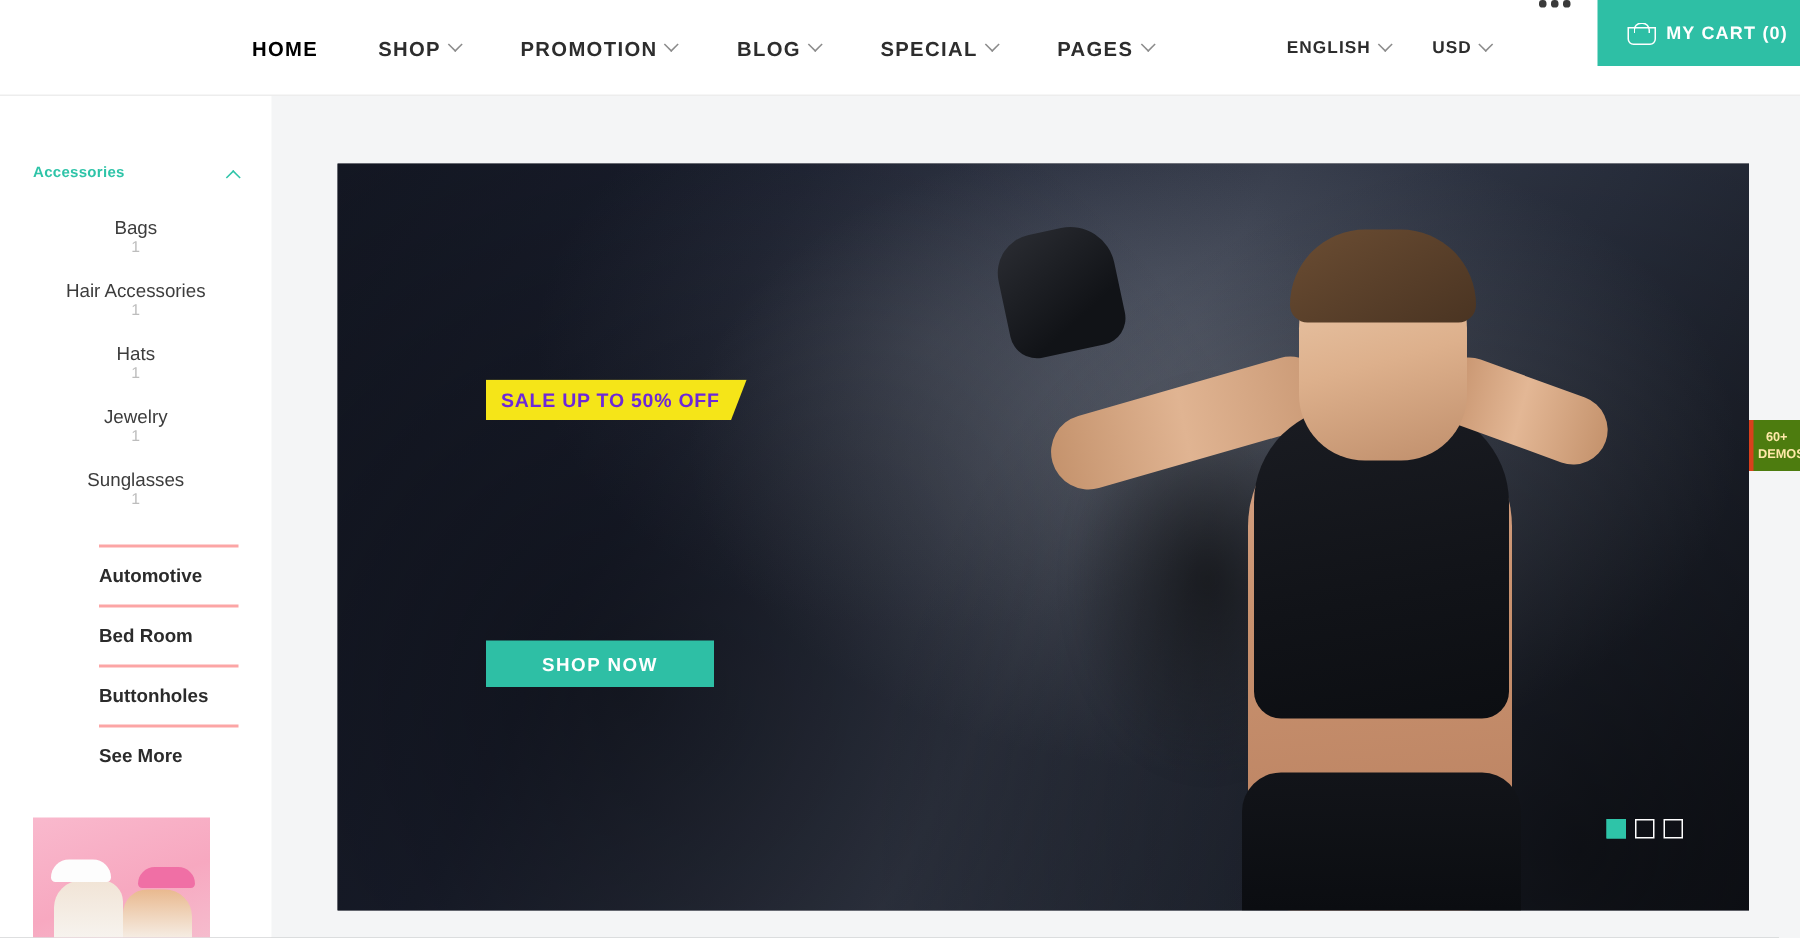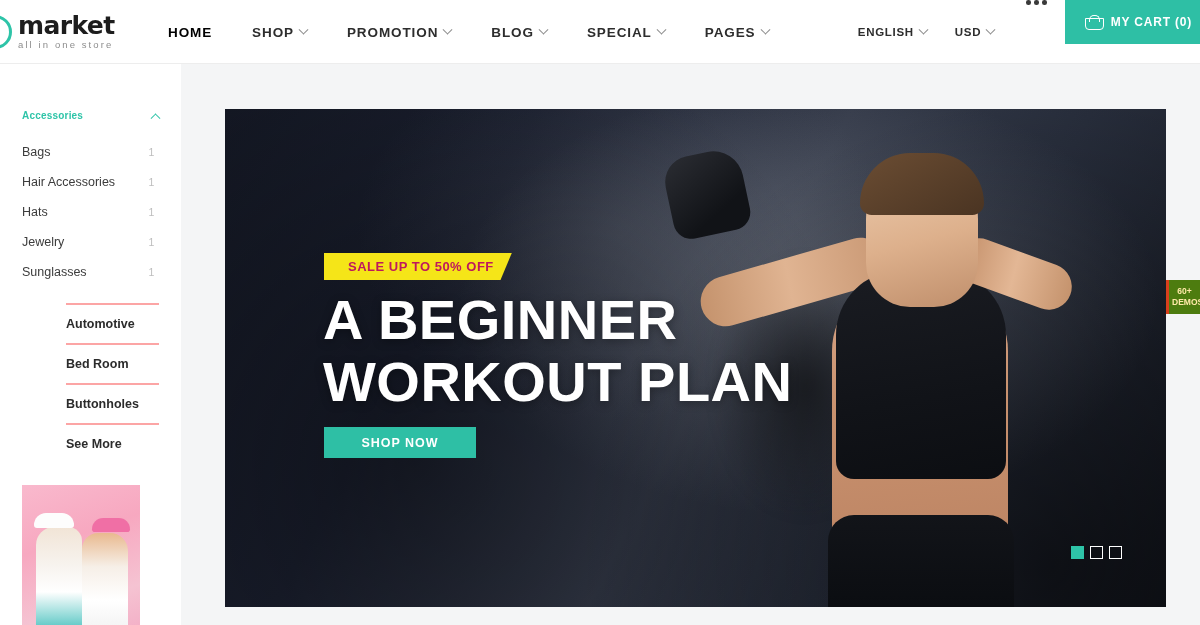--- a/index.html
+++ b/index.html
@@ -125,21 +125,21 @@
   }
   .cat-head {
     display: flex; align-items: center; justify-content: space-between;
     padding: 46px 0 16px 0; cursor: pointer;
   }
   .cat-head .label {
     font-size: 10px; font-weight: bold; color: #2ec4a8; letter-spacing: 0.2px;
   }
   .subitem {
     display: flex; align-items: center; justify-content: space-between;
-    padding: 8px 0; cursor: pointer;
+    padding: 8px 0; cursor: pointer; flex-direction: column;
   }
   .subitem .label { font-size: 12.5px; color: #3c3c3c; }
   .count {
     font-size: 10.5px; color: #bdbdbd;
     min-width: 15px; text-align: center;
   }
   .cat-row {
     display: flex; align-items: center; justify-content: space-between;
     padding: 12px 0; border-top: 2px solid #fca5a5; cursor: pointer; margin-left: 44px;
   }
@@ -236,23 +236,23 @@
     border-radius: 26px 30px 18px 18px; transform: rotate(-12deg);
   }
   .m-shadow {
     position: absolute; right: 226px; bottom: 86px; width: 190px; height: 270px;
     background: radial-gradient(ellipse at center, rgba(0,0,0,.55) 0%, rgba(0,0,0,0) 70%);
     filter: blur(6px);
   }
 
   .badge-sale {
     position: absolute; left: 99px; top: 144px;
-    background: #f5e518; color: #be185d;
+    background: #f5e518; color: #6d28d9;
     font-size: 13px; font-weight: bold; letter-spacing: 0.5px;
-    padding: 6px 18px 6px 24px;
+    padding: 6px 18px 6px 10px;
     clip-path: polygon(0 0, 100% 0, 94% 100%, 0 100%);
     font-family: "Liberation Sans", sans-serif;
   }
   .hero-title {
     position: absolute; left: 98px; top: 180px;
     color: #ffffff; font-size: 56px; font-weight: bold;
     line-height: 62px; letter-spacing: 0.5px;
     font-family: "Liberation Sans", sans-serif;
     text-shadow: 0 2px 10px rgba(0,0,0,.35);
     white-space: pre-line;
@@ -282,27 +282,20 @@
     z-index: 40;
   }
 </style>
 </head>
 <body>
 
 <div class="page">
 
   <div class="header">
 
-    <div class="logo-wrap">
-      <div class="logo-mark"></div>
-      <div class="logo-text">
-        <div class="logo-name">market</div>
-        <div class="logo-tag">all in one store</div>
-      </div>
-    </div>
 
     <nav class="mainnav">
       <div class="navitem active">
         <span>HOME</span>
       </div>
       <div class="navitem">
         <span>SHOP</span>
         <i class="chev"></i>
       </div>
       <div class="navitem">
@@ -408,22 +401,20 @@
         <div class="m-torso"></div>
         <div class="m-bottoms"></div>
         <div class="m-top"></div>
         <div class="m-arm-r"></div>
         <div class="m-head"></div>
         <div class="m-hair"></div>
         <div class="m-glove"></div>
       </div>
 
       <div class="badge-sale">SALE UP TO 50% OFF</div>
-      <h1 class="hero-title">A BEGINNER
-WORKOUT PLAN</h1>
       <div class="hero-cta">SHOP NOW</div>
 
       <div class="dots-nav">
         <span class="sq on"></span>
         <span class="sq"></span>
         <span class="sq"></span>
       </div>
     </section>
   </main>
 

